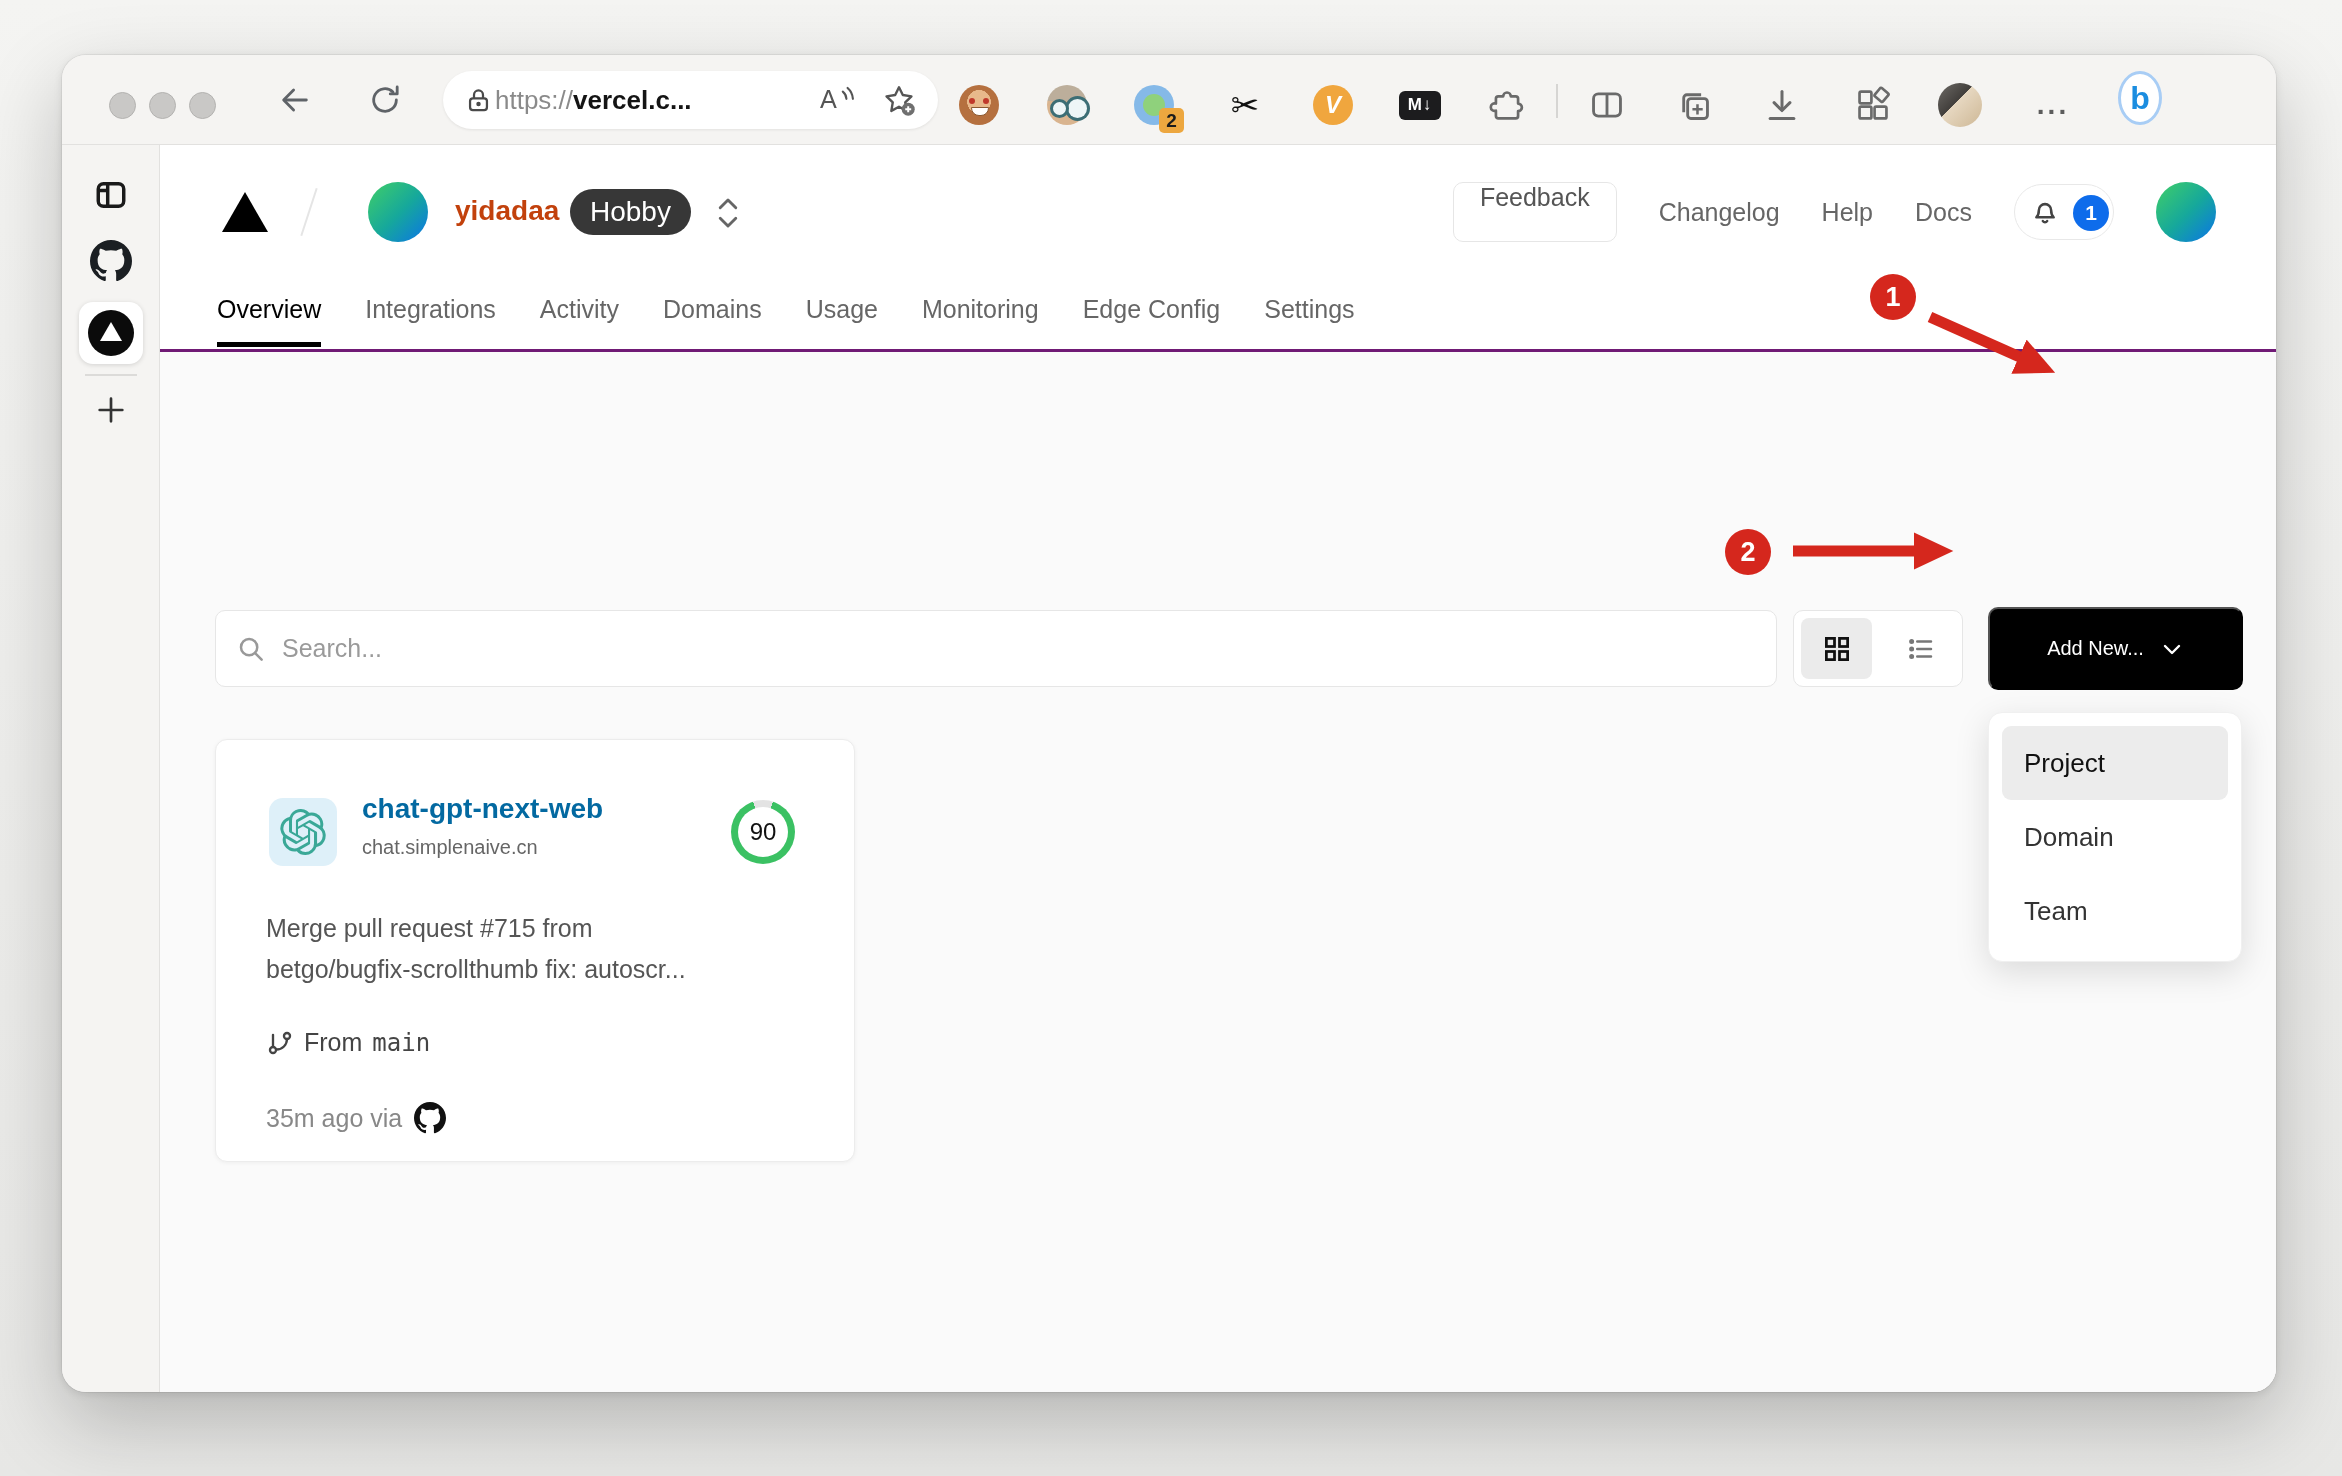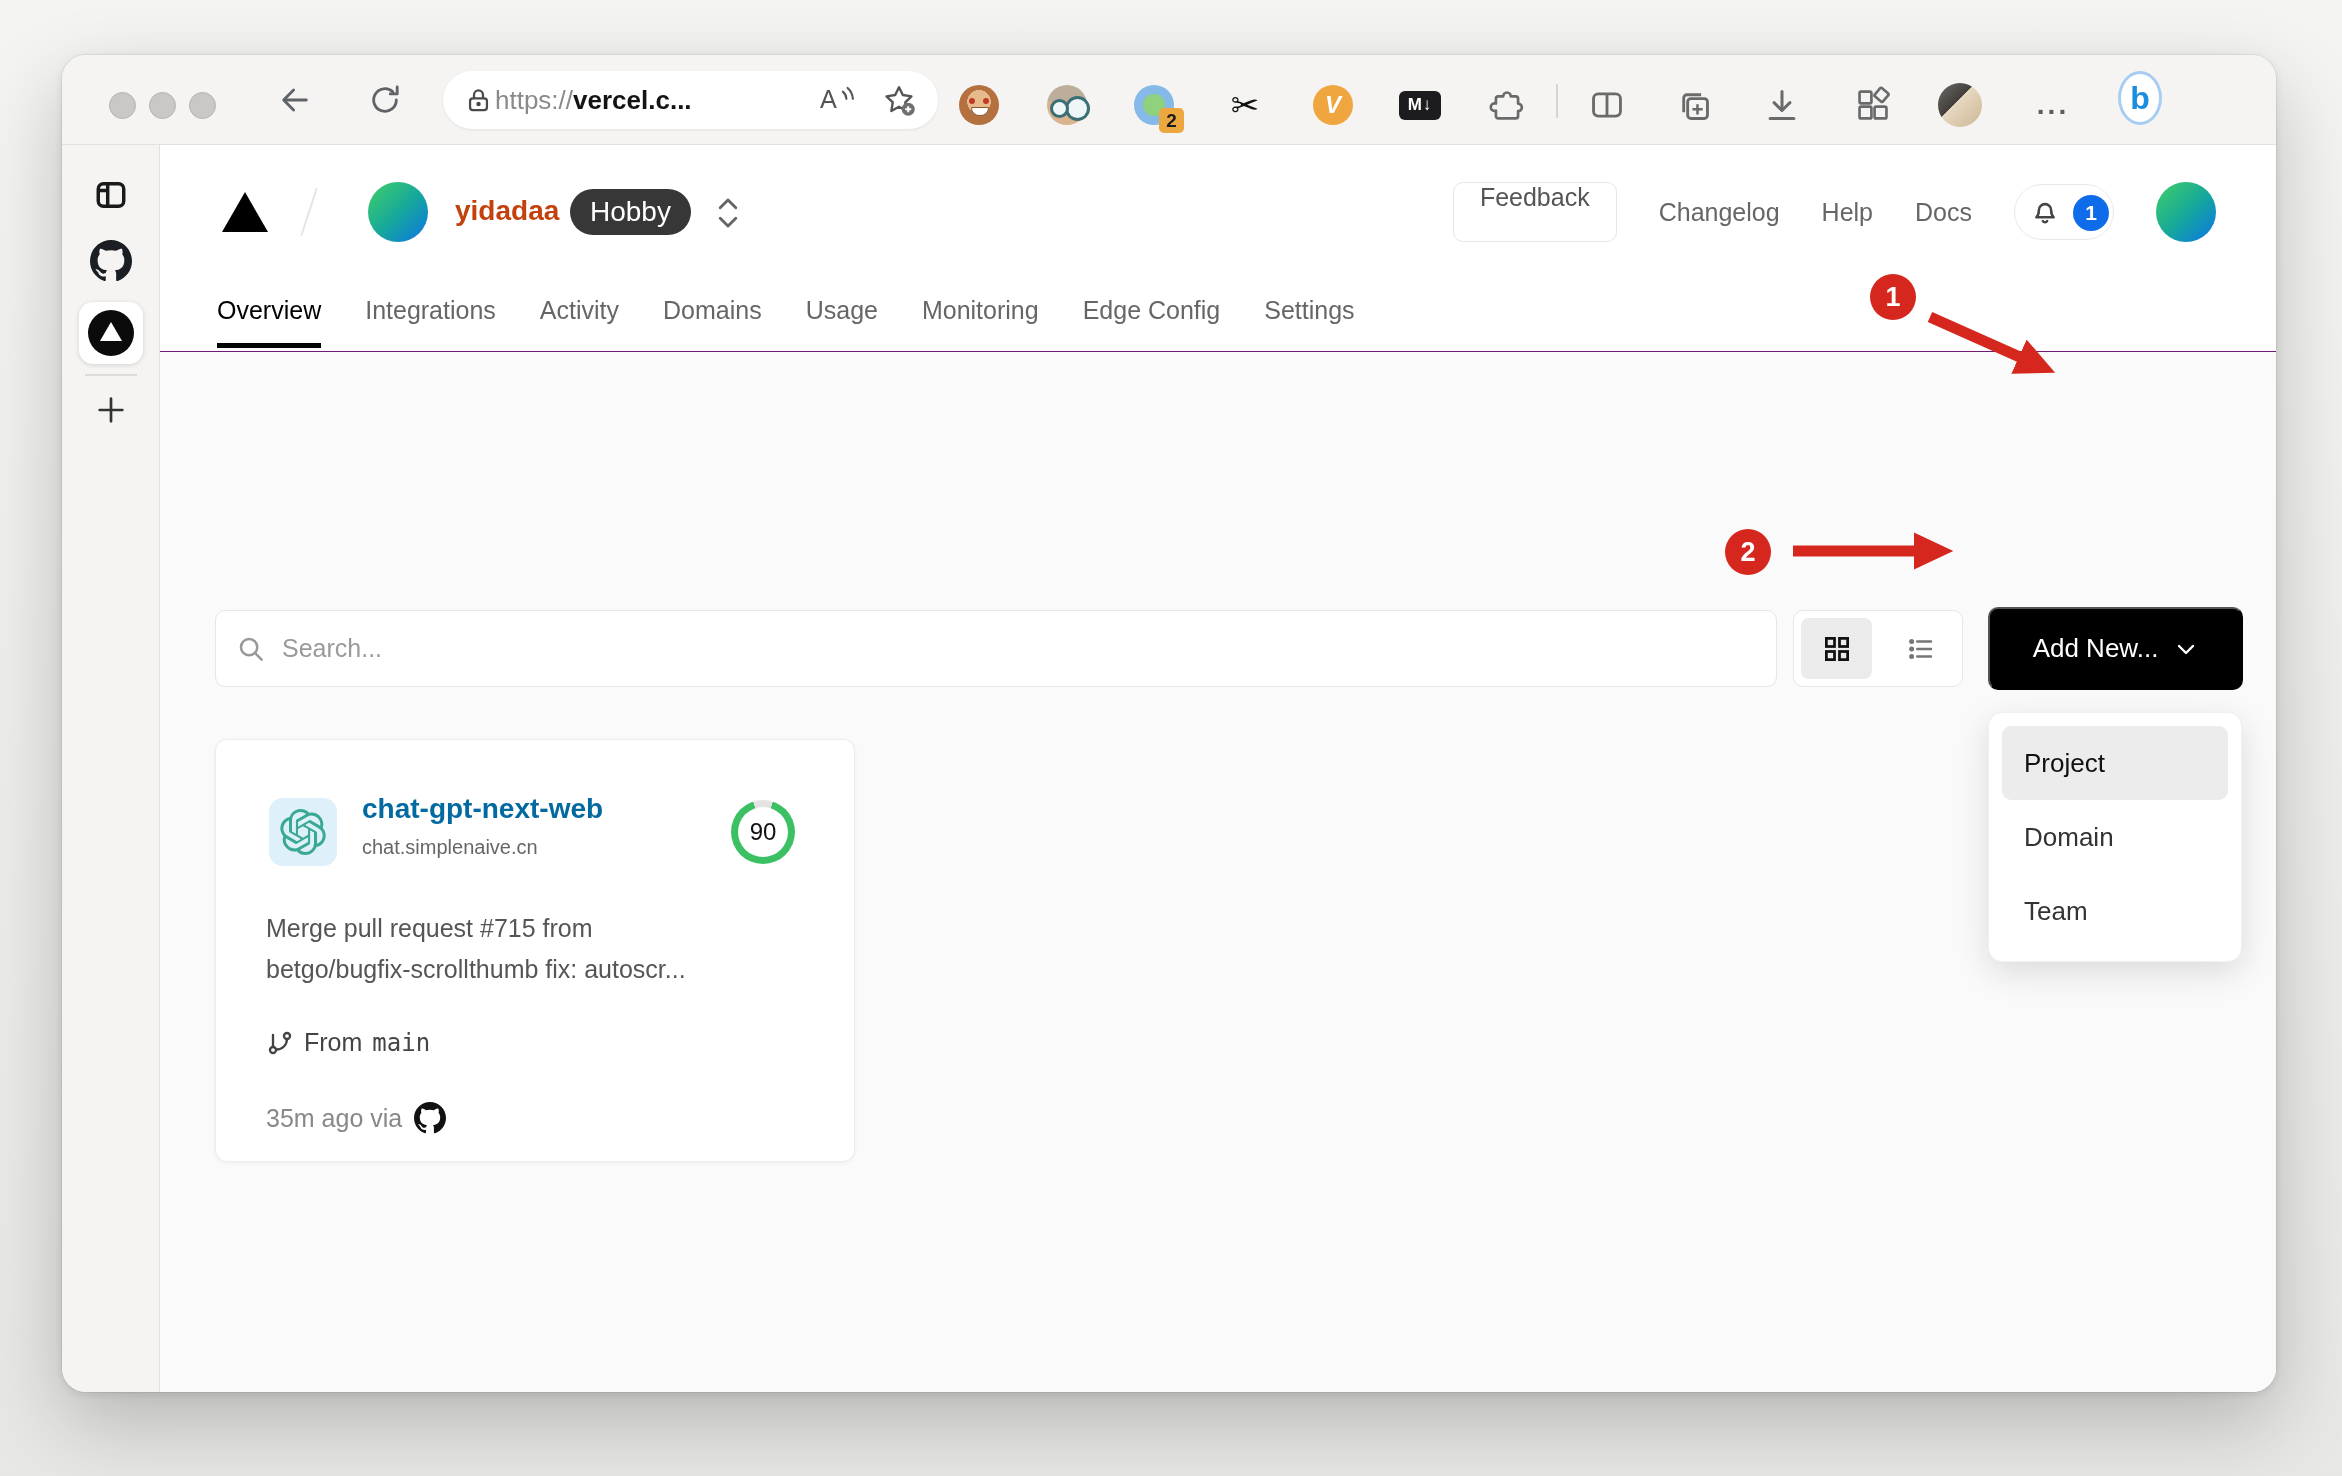--- a/index.html
+++ b/index.html
@@ -75,41 +75,41 @@
   .hdr-right { position:absolute; right:60px; top:37px; display:flex; align-items:center; gap:42px; }
   .feedback-btn { height:60px; padding:0 26px; border:1px solid #e6e6e6; border-radius:10px; background:#fff;
                   color:#555; font-size:25px; display:flex; align-items:flex-start; }
   .hdr-link { color:#666; font-size:25px; }
   .bell-pill { position:relative; width:100px; height:56px; border:1px solid #e8e8e8; border-radius:28px; background:#fff;
                display:flex; align-items:center; padding-left:14px; }
   .notif-badge { position:absolute; right:4px; top:10px; width:36px; height:36px; border-radius:50%; background:#0e6ceb;
                  color:#fff; font-size:21px; font-weight:700; display:flex; align-items:center; justify-content:center; }
   .user-avatar { width:60px; height:60px; border-radius:50%; background:linear-gradient(135deg,#41cf67 0%,#16a89b 52%,#0b74e8 100%); }
 
-  .vtabs-row { position:absolute; left:0; top:125px; width:100%; height:82px; background:#fff; border-bottom:1px solid #701a75;
+  .vtabs-row { position:absolute; left:0; top:125px; width:100%; height:82px; background:#fff; border-bottom:3px solid #701a75;
                display:flex; align-items:center; padding-left:57px; gap:44px; }
   .vtab-item { font-size:25px; color:#666; position:relative; padding:22px 0; }
   .vtab-item.active { color:#000; }
   .vtab-item.active:after { content:""; position:absolute; left:0; right:0; bottom:-1px; height:5px; background:#000; }
 
   .content { position:absolute; left:0; top:207px; right:0; bottom:0; background:#fafafa; }
 
   .searchbar { position:absolute; left:55px; top:258px; width:1562px; height:77px; background:#fff;
                border:1px solid #e6e6e6; border-radius:10px; display:flex; align-items:center; padding:0 20px; }
   .searchbar input { border:none; outline:none; flex:1; font-size:25px; color:#111; margin-left:16px;
                      font-family:"Liberation Sans","DejaVu Sans",sans-serif; background:transparent; }
   .searchbar input::placeholder { color:#9a9a9a; }
 
   .view-toggle { position:absolute; left:1633px; top:258px; width:170px; height:77px; background:#fff;
                  border:1px solid #e6e6e6; border-radius:10px; display:flex; }
   .vt-btn { flex:1; display:flex; align-items:center; justify-content:center; }
   .vt-btn.active { margin:7px; background:#ebebeb; border-radius:8px; flex:none; width:71px; }
 
   .addnew-btn { position:absolute; left:1828px; top:255px; width:255px; height:83px; background:#000; border-radius:10px;
-                color:#fff; display:flex; align-items:center; justify-content:center; gap:16px; font-size:26px; font-weight:500; }
+                color:#fff; display:flex; align-items:center; justify-content:center; gap:16px; font-size:20px; font-weight:500; }
 
   .dropdown { position:absolute; left:1828px; top:360px; width:254px; height:250px; background:#fff; border-radius:14px;
               border:1px solid #f0f0f0; box-shadow:0 10px 34px rgba(0,0,0,.13); padding:13px; z-index:5; }
   .dd-item { height:74px; display:flex; align-items:center; padding-left:22px; font-size:26px; color:#333; border-radius:9px; }
   .dd-item.active { background:#ececec; color:#111; }
 
   
   .card { position:absolute; left:55px; top:387px; width:640px; height:423px; background:#fff; border:1px solid #ececec;
           border-radius:12px; box-shadow:0 1px 4px rgba(0,0,0,.05); }
   .openai-icon { position:absolute; left:53px; top:58px; width:68px; height:68px; border-radius:14px; background:#def0f9;

